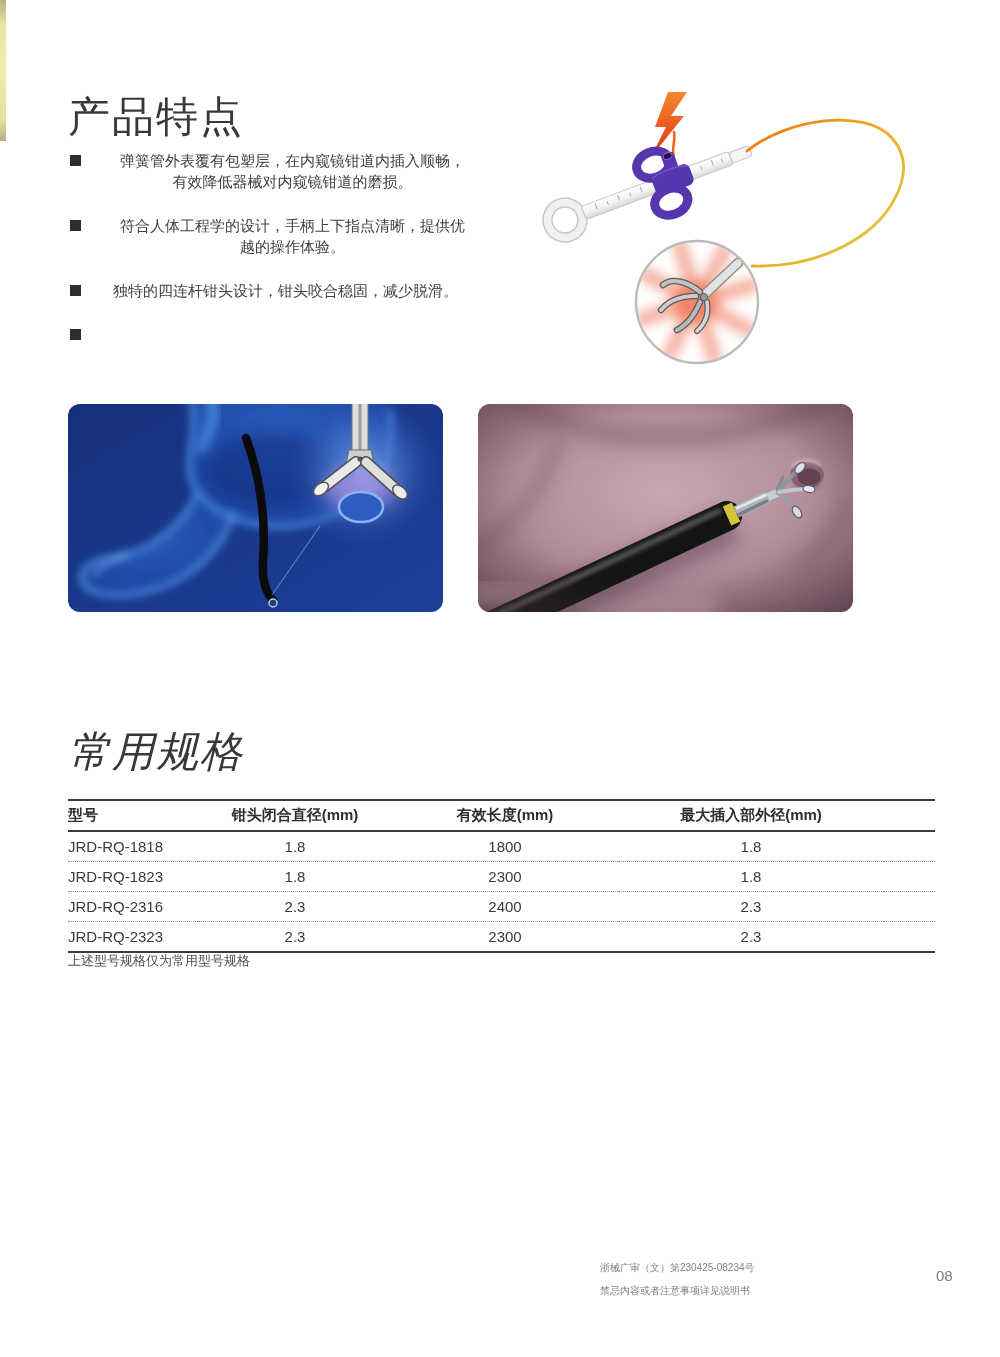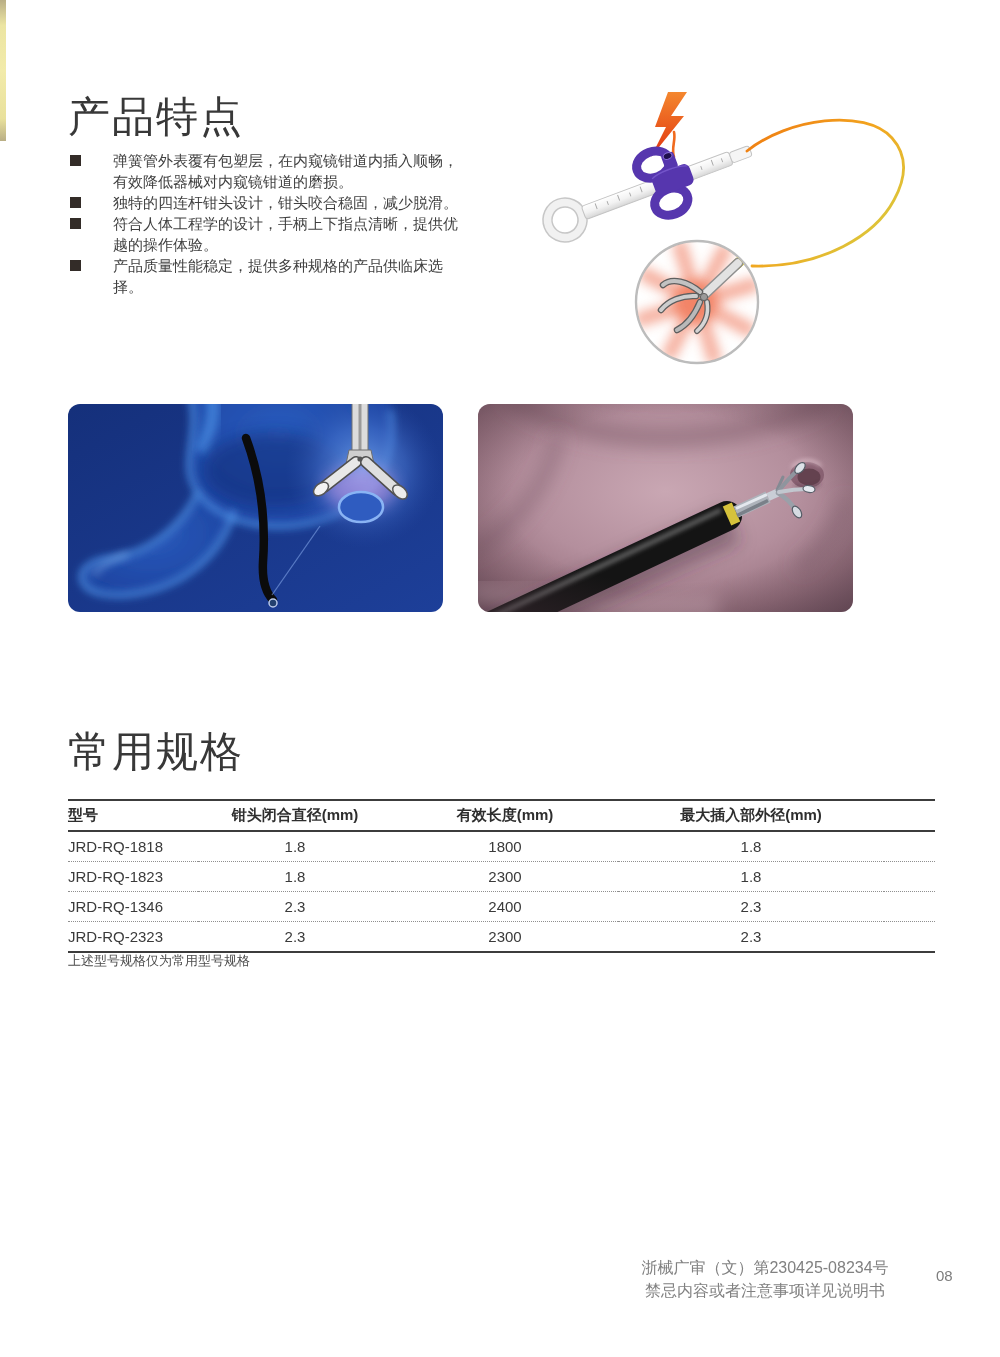--- a/index.html
+++ b/index.html
@@ -9,24 +9,24 @@
   }
   .edge-accent{
     position:absolute;left:0;top:1129;width:6px;height:141px;
     background:linear-gradient(180deg,#b9ae85 0%,#ece5a2 18%,#f2ebaa 50%,#e9e19c 84%,#b9ae85 100%);
   }
   .section-title{
     position:absolute;left:68px;font-size:42px;line-height:1.2;letter-spacing:2px;
     color:#383838;font-weight:400;
   }
   .features-title{top:64px;}
-  .specs-title{top:692px;}
+  .specs-title{top:692px;font-style:italic;}
   .features{
     position:absolute;left:70px;top:150px;width:402px;margin:0;padding:0;list-style:none;
-    display:flex;flex-direction:column;gap:0;
+    display:flex;flex-direction:column;gap:23px;text-align:center;
   }
   .feature-item{display:flex;align-items:flex-start;}
   .bullet-square{
     flex:0 0 auto;width:11px;height:11px;background:#332c28;margin:5px 32px 0 0;
   }
   .feature-text{font-size:15px;line-height:21px;color:#3f3f3f;}
   .illu{position:absolute;left:540px;top:80px;width:430px;height:300px;}
   .photo{position:absolute;top:404px;width:375px;height:208px;border-radius:12px;overflow:hidden;}
   .photo-left{left:68px;}
   .photo-right{left:478px;}
@@ -40,22 +40,22 @@
   .spec-table td{height:29px;padding:0;}
   .spec-table tbody tr{border-bottom:1px dotted #8f8f8f;margin-top:16px;}
   .spec-table tbody tr:last-child{border-bottom:2px solid #3c3c3c;}
   .col-model{text-align:left;padding-left:3px;}
   .col-num{text-align:center;}
   .spec-note{
     position:absolute;left:68px;top:952px;width:867px;
     font-size:13px;color:#4c4c4c;
   }
   .footer{
-    position:absolute;left:600px;top:1256px;width:330px;text-align:center;
-    font-size:16px;line-height:23px;color:#818181;
+    position:absolute;left:600px;top:1256px;width:330px;text-align:left;
+    font-size:10px;line-height:23px;color:#818181;
   }
   .page-number{
     position:absolute;left:936px;top:1267px;font-size:15px;color:#7d7d7d;
   }
 </style>
 </head>
 <body>
 
 <div class="page">
 
@@ -63,29 +63,28 @@
 
   <h1 class="section-title features-title">产品特点</h1>
 
   <ul class="features">
     <li class="feature-item">
       <span class="bullet-square"></span>
       <span class="feature-text">弹簧管外表覆有包塑层，在内窥镜钳道内插入顺畅，有效降低器械对内窥镜钳道的磨损。</span>
     </li>
     <li class="feature-item">
       <span class="bullet-square"></span>
+      <span class="feature-text">符合人体工程学的设计，手柄上下指点清晰，提供优越的操作体验。</span>
+    </li>
+    <li class="feature-item">
+      <span class="bullet-square"></span>
       <span class="feature-text">独特的四连杆钳头设计，钳头咬合稳固，减少脱滑。</span>
     </li>
     <li class="feature-item">
       <span class="bullet-square"></span>
-      <span class="feature-text">符合人体工程学的设计，手柄上下指点清晰，提供优越的操作体验。</span>
-    </li>
-    <li class="feature-item">
-      <span class="bullet-square"></span>
-      <span class="feature-text">产品质量性能稳定，提供多种规格的产品供临床选择。</span>
     </li>
   </ul>
 
   <svg class="illu" viewBox="0 0 430 300" width="430" height="300">
     <defs>
       <linearGradient id="gBolt" x1="0" y1="0" x2="0" y2="1">
         <stop offset="0" stop-color="#F4872F"></stop>
           <stop offset="1" stop-color="#E1340E"></stop>
       </linearGradient>
       <linearGradient id="gShaft" x1="0" y1="0" x2="0" y2="1">
@@ -306,21 +305,21 @@
         <td></td>
       </tr>
       <tr>
         <td class="col-model">JRD-RQ-1823</td>
         <td class="col-num">1.8</td>
         <td class="col-num">2300</td>
         <td class="col-num">1.8</td>
         <td></td>
       </tr>
       <tr>
-        <td class="col-model">JRD-RQ-1346</td>
+        <td class="col-model">JRD-RQ-2316</td>
         <td class="col-num">2.3</td>
         <td class="col-num">2400</td>
         <td class="col-num">2.3</td>
         <td></td>
       </tr>
       <tr>
         <td class="col-model">JRD-RQ-2323</td>
         <td class="col-num">2.3</td>
         <td class="col-num">2300</td>
         <td class="col-num">2.3</td>

